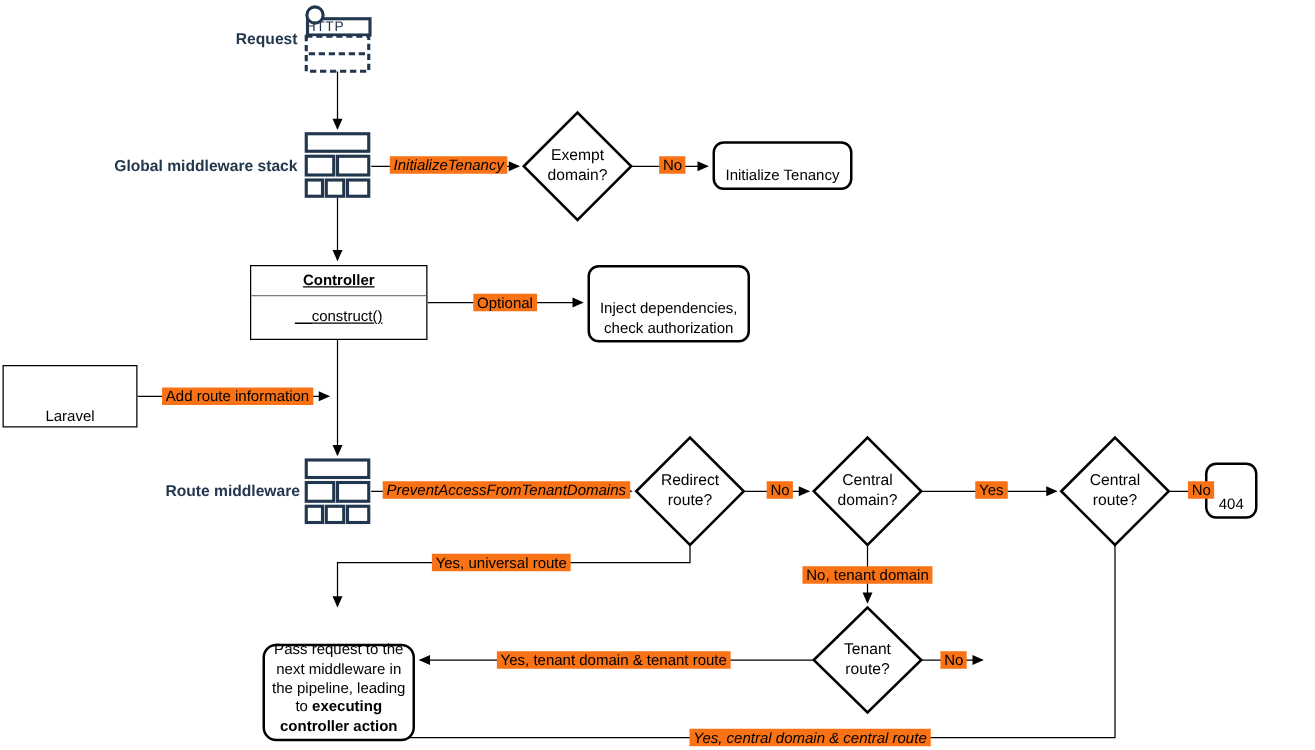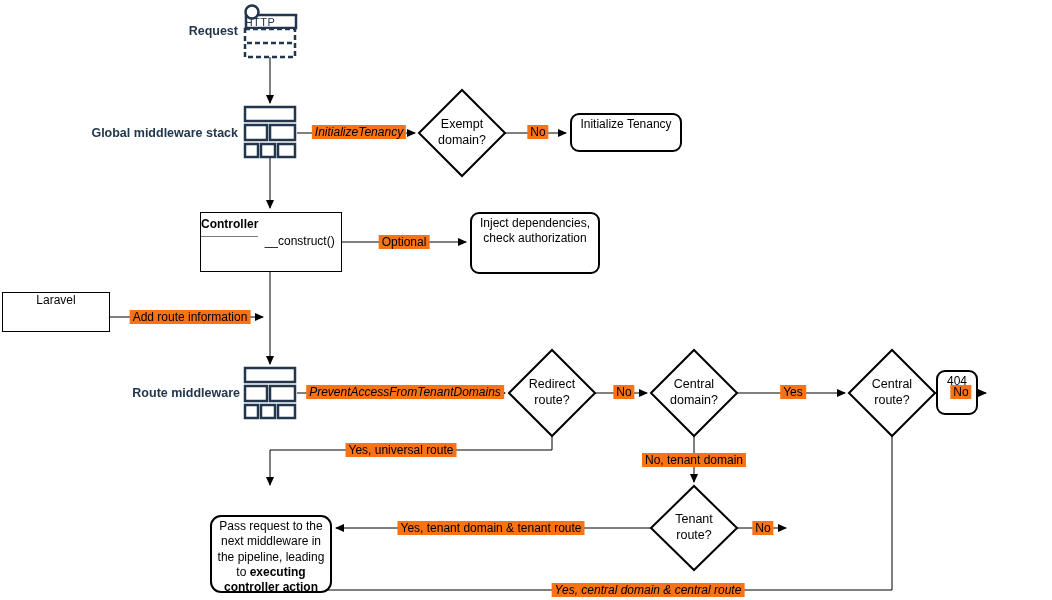--- a/index.html
+++ b/index.html
@@ -3,24 +3,24 @@
 <meta charset="utf-8">
 <style>
   html,body{margin:0;padding:0;background:#ffffff;}
   body{font-family:"Liberation Sans","DejaVu Sans",sans-serif;}
   #canvas{position:relative;width:1052px;height:600px;background:#ffffff;overflow:hidden;}
   svg.layer{position:absolute;left:0;top:0;width:1052px;height:600px;}
   .flow{stroke:#000;stroke-width:1;fill:none;}
   .diamond{fill:#fff;stroke:#000;stroke-width:2;}
   .icon{stroke:#22374E;stroke-width:2.5;fill:#fff;}
   .box{position:absolute;background:#fff;border:2px solid #000;border-radius:9px;
-       display:flex;align-items:flex-start;justify-content:center;text-align:center;
+       display:flex;align-items:flex-end;justify-content:center;text-align:center;
        font-size:12px;color:#000;line-height:1.28;box-sizing:border-box;padding:2px 5px;}
   .box.thin{border-width:1px;border-radius:0;padding:0;}
-  .uml{flex-direction:row;align-items:stretch;justify-content:flex-start;}
+  .uml{flex-direction:column;align-items:stretch;justify-content:flex-start;text-decoration:underline;}
   .uml-title{height:23px;line-height:23px;font-weight:bold;border-bottom:1px solid #7a7a7a;}
   .uml-body{flex:1;display:flex;align-items:center;justify-content:center;}
   .edge-label{position:absolute;transform:translate(-50%,-50%);background:#f97316;
               padding:0 3px;font-size:12px;color:#000;white-space:nowrap;}
   .edge-label.italic{font-style:italic;}
   .side-label{position:absolute;transform:translateY(-50%);font-weight:bold;
               font-size:12.5px;color:#22374E;white-space:nowrap;text-align:center;}
   .diamond-label{position:absolute;transform:translate(-50%,-50%);width:64px;
                  text-align:center;font-size:12.5px;line-height:1.25;color:#000;}
   .http-label{position:absolute;left:241px;top:15px;width:38px;height:13px;
@@ -103,25 +103,25 @@
     <div class="uml-title">Controller</div>
     <div class="uml-body">
         <span>__construct()</span>
       </div>
   </div>
 
   <div class="box" style="left:470px;top:212px;width:130px;height:62px;">
     <span>Inject dependencies, check authorization</span>
   </div>
 
-  <div class="box thin" style="left:2px;top:292px;width:108px;height:40px;">
+  <div class="box thin" style="left:2px;top:292px;width:108px;height:50px;">
     <span>Laravel</span>
   </div>
 
-  <div class="box" style="left:936px;top:370px;width:42px;height:45px;">
+  <div class="box" style="left:964px;top:370px;width:42px;height:45px;">
     <span>404</span>
   </div>
 
 
   <div class="box" style="left:210px;top:489px;width:122px;height:78px;border-radius:11px;margin-top:26px;">
     <span><span>Pass request to the next middleware in the pipeline, leading to </span><span class="bold">executing controller action</span></span>
   </div>
 
   <div class="diamond-label" style="left:462px;top:133px;">Exempt domain?</div>
   <div class="diamond-label" style="left:552px;top:393px;">Redirect route?</div>

